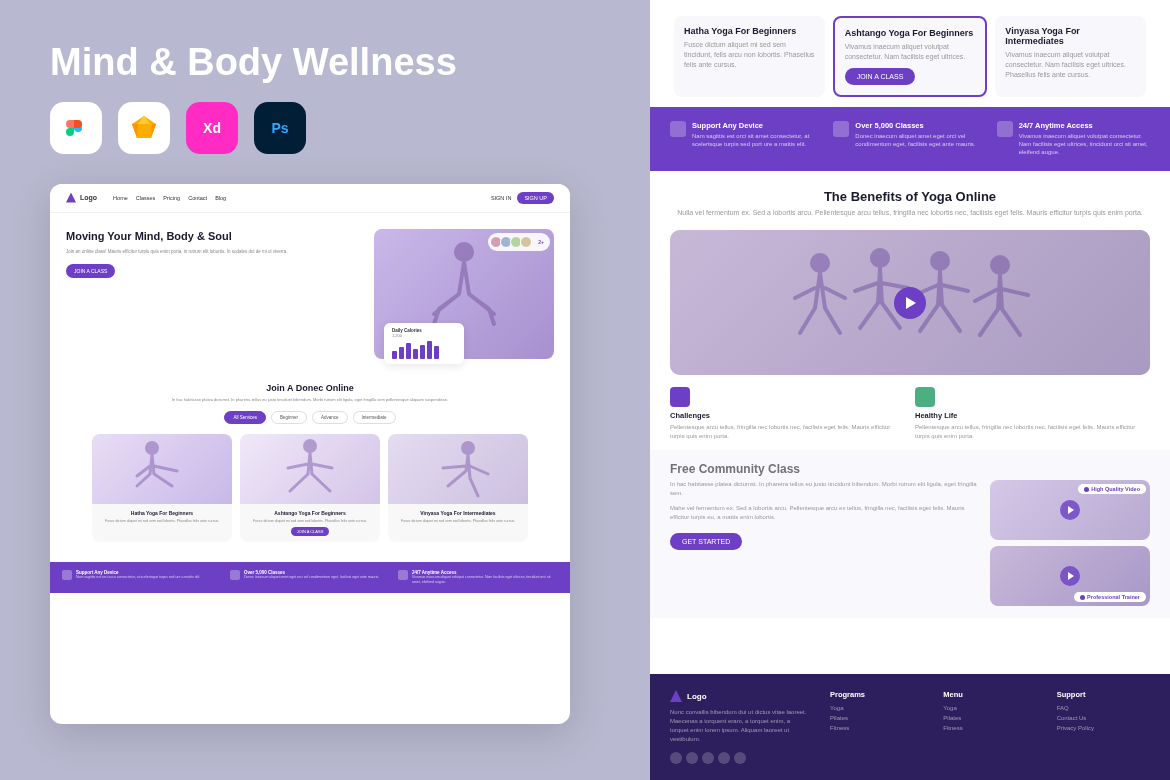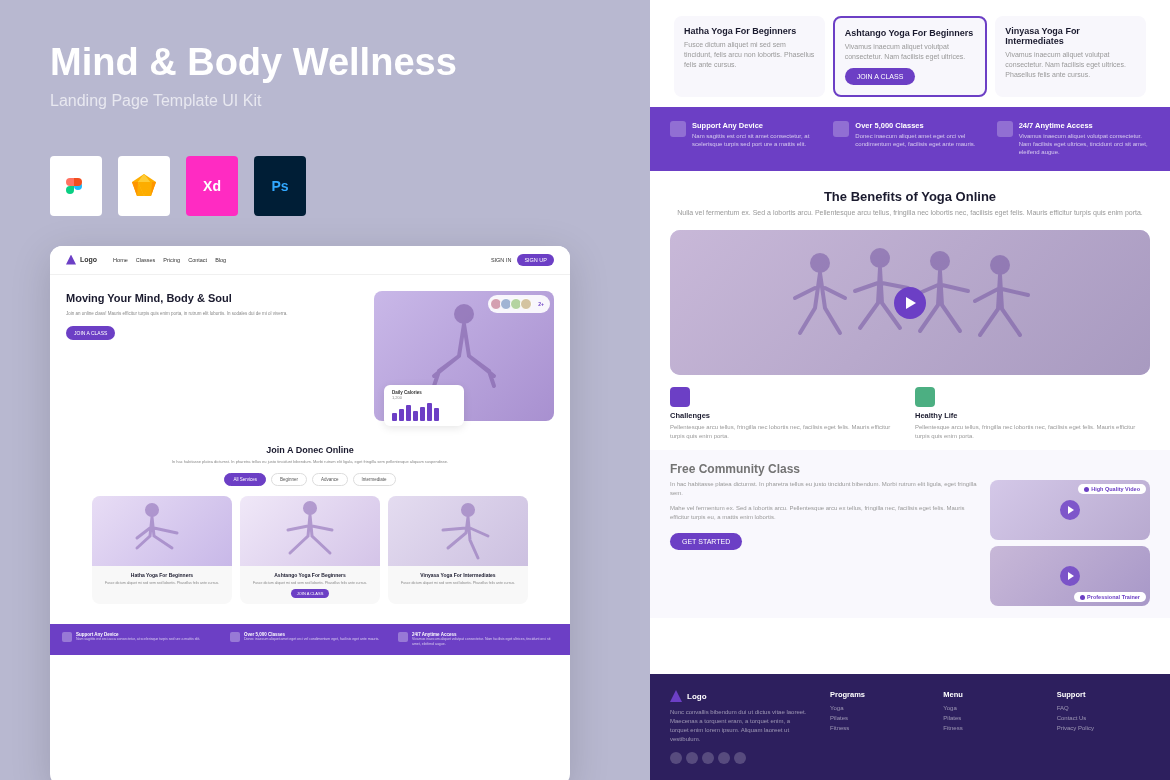--- a/index.html
+++ b/index.html
@@ -14,41 +14,41 @@
 
     
     .left-panel {
       position: absolute;
       left: 0; top: 0;
       width: 640px;
       height: 780px;
       padding: 40px 50px;
     }
 
-    .title-block { margin-bottom: 46px; }
+    .title-block { margin-bottom: 16px; }
     .title-block h1 {
       font-size: 38px;
       font-weight: 800;
       color: #fff;
       line-height: 1.2;
     }
     .title-block p {
       font-size: 16px;
       color: #e8e8f0;
       margin-top: 6px;
     }
 
     .tool-icons {
       display: flex;
       gap: 16px;
       margin-bottom: 30px;
     }
     .tool-icon {
-      width: 52px; height: 60px;
-      border-radius: 4px;
+      width: 52px; height: 52px;
+      border-radius: 14px;
       display: flex; align-items: center; justify-content: center;
       font-size: 20px; font-weight: bold;
     }
     .tool-figma { background: #fff; }
     .tool-sketch { background: #fff; }
     .tool-xd { background: #ff2bc2; color: #fff; font-size: 15px; }
     .tool-ps { background: #001e36; color: #31a8ff; font-size: 15px; }
 
     
     .website-mockup {
@@ -288,21 +288,20 @@
     .hp-c3 { background: #b4d4a0; }
     .hp-c4 { background: #d4c4a0; }
     .hp-plus { font-size: 5px; color: #6c3fc5; font-weight: 700; margin-left: 4px; }
   </style>
 </head>
 <body>
 
 <div class="left-panel">
   <div class="title-block">
     <h1>Mind &amp; Body Wellness</h1>
-    <p>Landing Page Template UI Kit</p>
   </div>
 
   <div class="tool-icons">
     <div class="tool-icon tool-figma">
       <svg width="24" height="24" viewBox="0 0 24 24">
         <circle cx="14" cy="12" r="4" fill="#1abcfe"></circle>
         <path d="M6 20a4 4 0 0 0 4-4v-4H6a4 4 0 0 0 0 8z" fill="#0acf83"></path>
         <path d="M6 12h4V4H6a4 4 0 0 0 0 8z" fill="#ff7262"></path>
         <path d="M10 4h4a4 4 0 0 1 0 8h-4V4z" fill="#f24e1e"></path>
         <path d="M14 12a4 4 0 0 1 0 8 4 4 0 0 1 0-8z" fill="#a259ff" opacity="0"></path>

